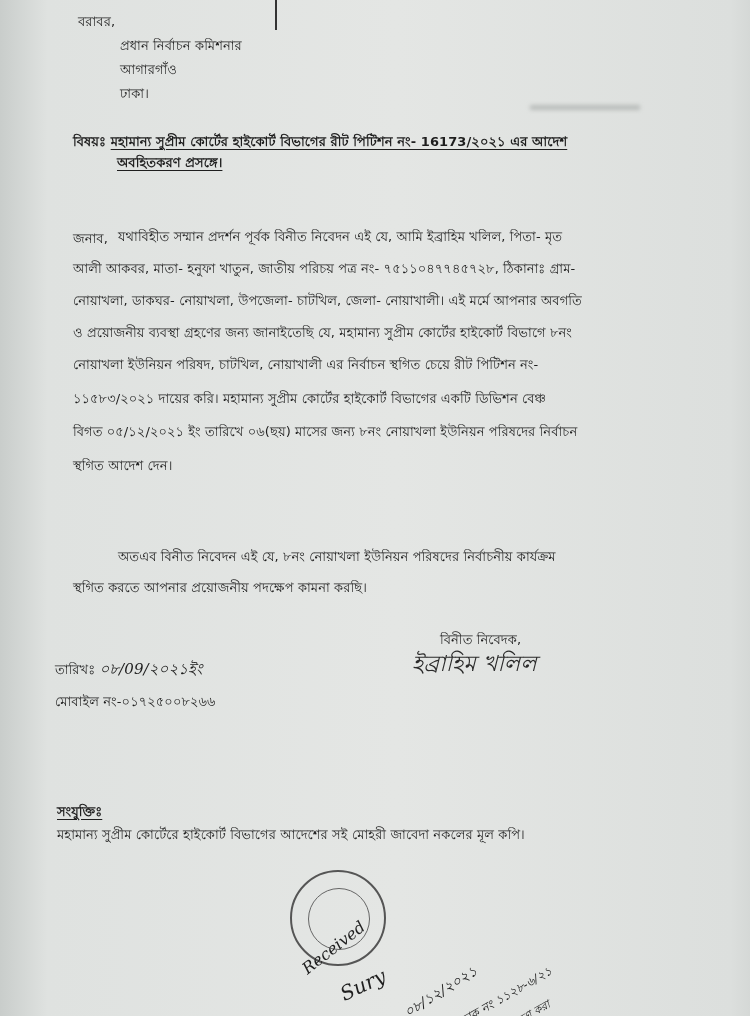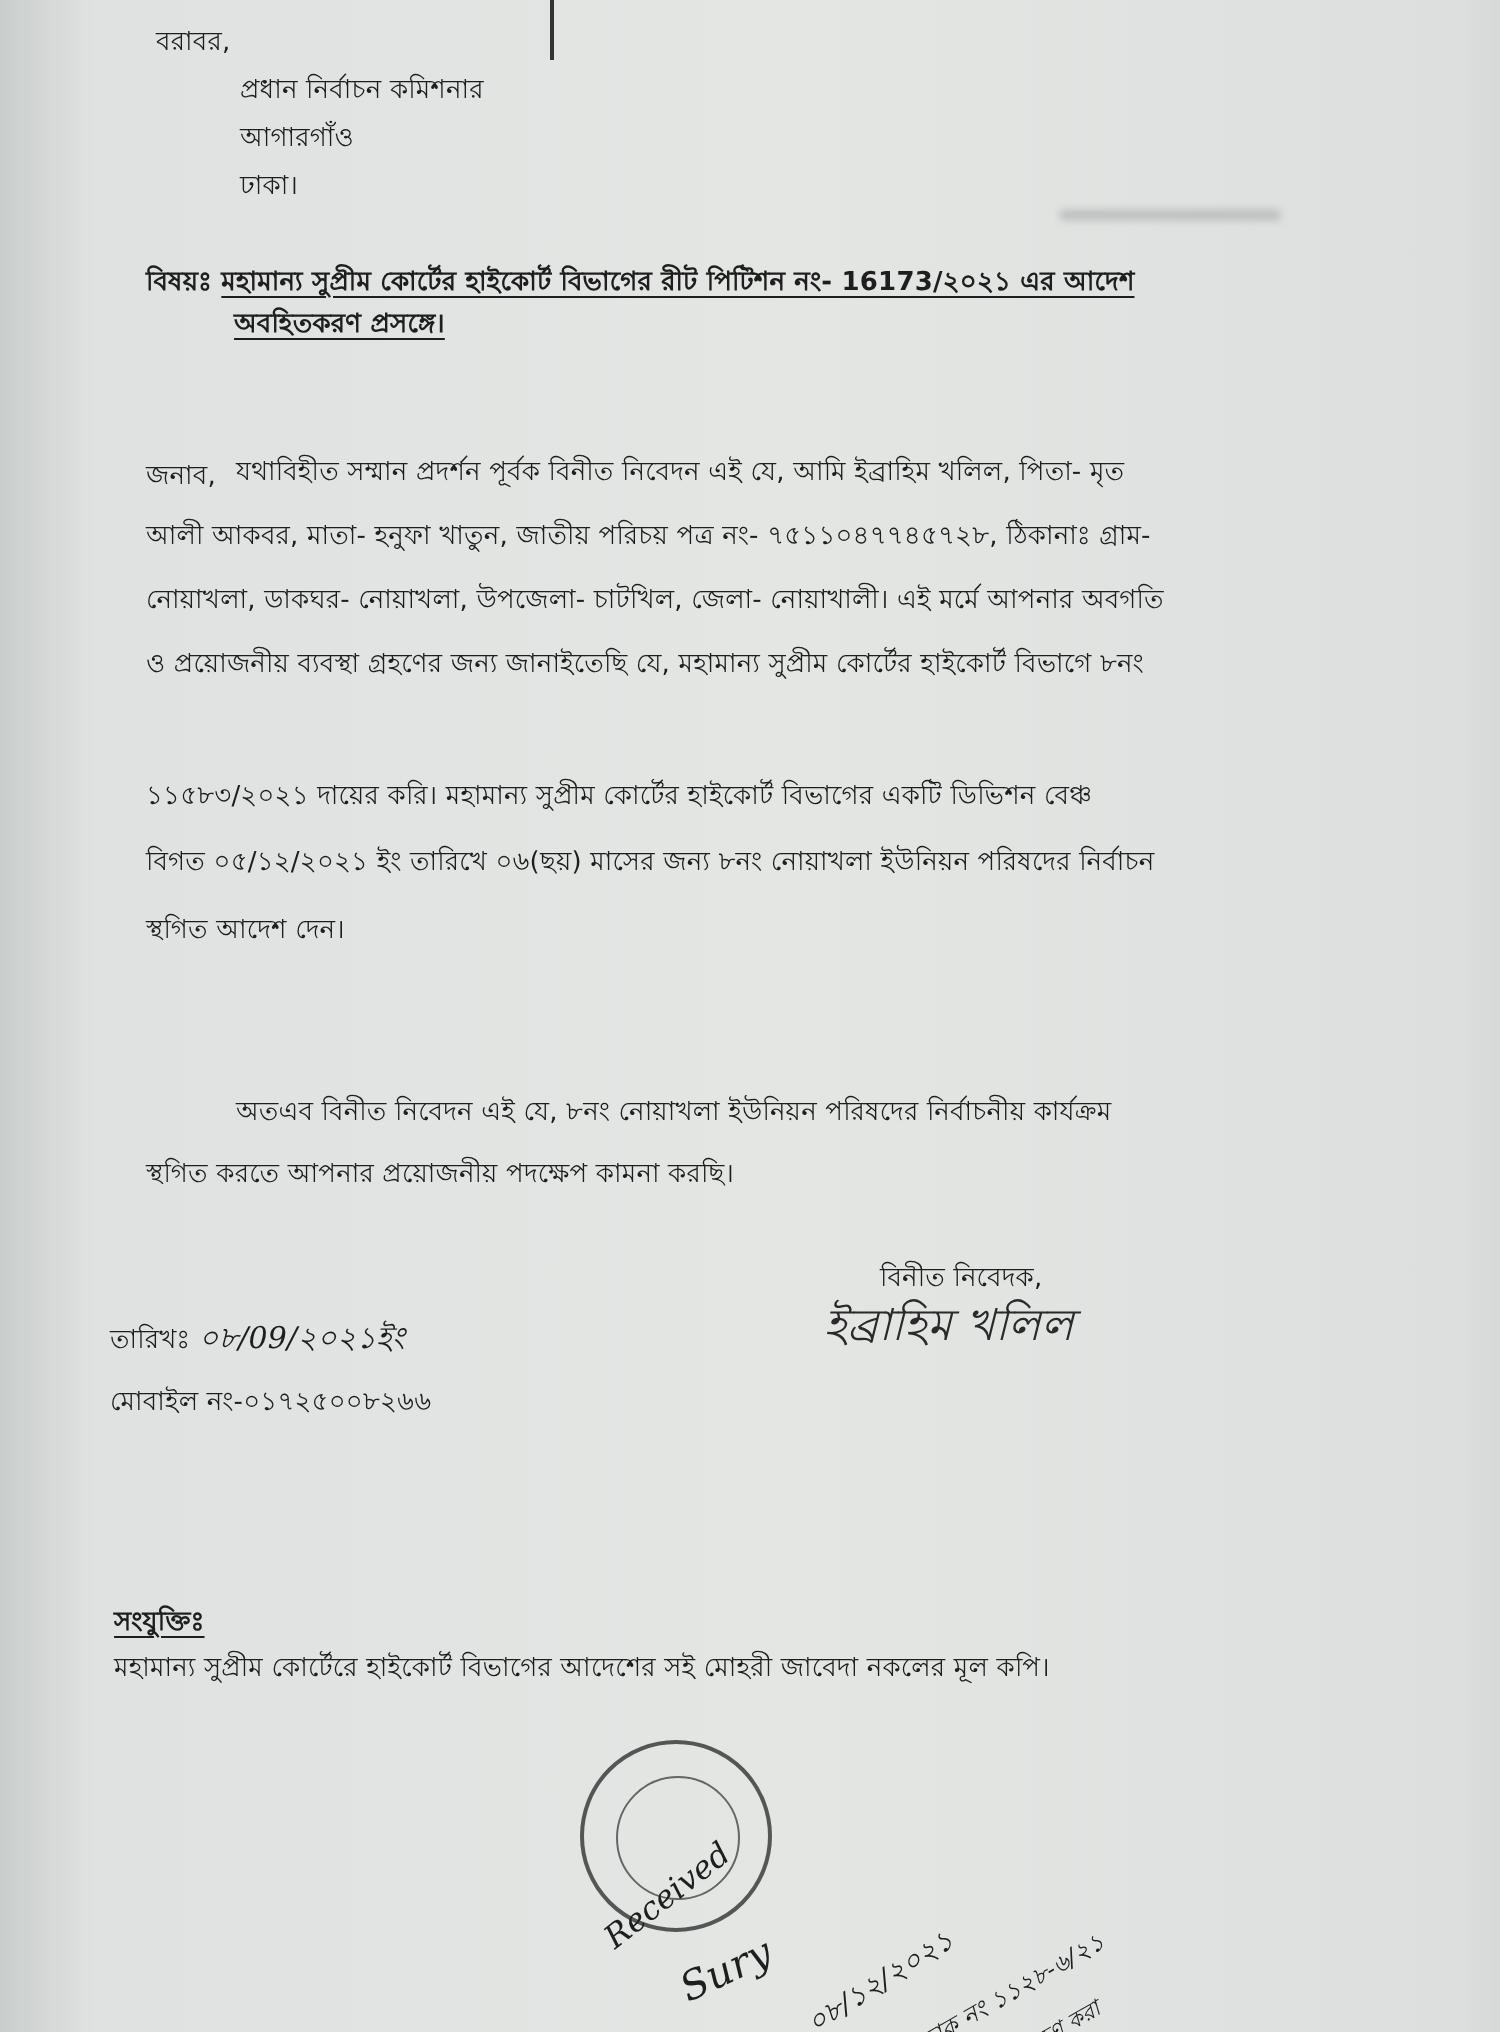--- a/index.html
+++ b/index.html
@@ -31,20 +31,21 @@
     <span class="ul">মহামান্য সুপ্রীম কোর্টের হাইকোর্ট বিভাগের রীট পিটিশন নং- 16173/২০২১ এর আদেশ</span>
   </div>
   <div class="t ul" style="left:117px;top:154px;font-weight:bold;">অবহিতকরণ প্রসঙ্গে।</div>
 
   <div class="t" style="left:73px;top:202px;margin-top:28px;">জনাব,</div>
 
   <div class="t" style="left:118px;top:228px;">যথাবিহীত সম্মান প্রদর্শন পূর্বক বিনীত নিবেদন এই যে, আমি ইব্রাহিম খলিল, পিতা- মৃত</div>
   <div class="t" style="left:73px;top:260px;">আলী আকবর, মাতা- হনুফা খাতুন, জাতীয় পরিচয় পত্র নং- ৭৫১১০৪৭৭৪৫৭২৮, ঠিকানাঃ গ্রাম-</div>
   <div class="t" style="left:73px;top:292px;">নোয়াখলা, ডাকঘর- নোয়াখলা, উপজেলা- চাটখিল, জেলা- নোয়াখালী। এই মর্মে আপনার অবগতি</div>
   <div class="t" style="left:73px;top:324px;">ও প্রয়োজনীয় ব্যবস্থা গ্রহণের জন্য জানাইতেছি যে, মহামান্য সুপ্রীম কোর্টের হাইকোর্ট বিভাগে ৮নং</div>
+  <div class="t" style="left:73px;top:356px;">নোয়াখলা ইউনিয়ন পরিষদ, চাটখিল, নোয়াখালী এর নির্বাচন স্থগিত চেয়ে রীট পিটিশন নং-</div>
   <div class="t" style="left:73px;top:390px;">১১৫৮৩/২০২১ দায়ের করি। মহামান্য সুপ্রীম কোর্টের হাইকোর্ট বিভাগের একটি ডিভিশন বেঞ্চ</div>
   <div class="t" style="left:73px;top:423px;">বিগত ০৫/১২/২০২১ ইং তারিখে ০৬(ছয়) মাসের জন্য ৮নং নোয়াখলা ইউনিয়ন পরিষদের নির্বাচন</div>
   <div class="t" style="left:73px;top:457px;">স্থগিত আদেশ দেন।</div>
 
   <div class="t" style="left:118px;top:548px;">অতএব বিনীত নিবেদন এই যে, ৮নং নোয়াখলা ইউনিয়ন পরিষদের নির্বাচনীয় কার্যক্রম</div>
   <div class="t" style="left:73px;top:579px;">স্থগিত করতে আপনার প্রয়োজনীয় পদক্ষেপ কামনা করছি।</div>
 
   <div class="t" style="left:440px;top:631px;">বিনীত নিবেদক,</div>
   <div class="t hand" style="left:412px;top:650px;font-size:22px;line-height:28px;color:#2a2a2a;">ইব্রাহিম খলিল</div>
 

